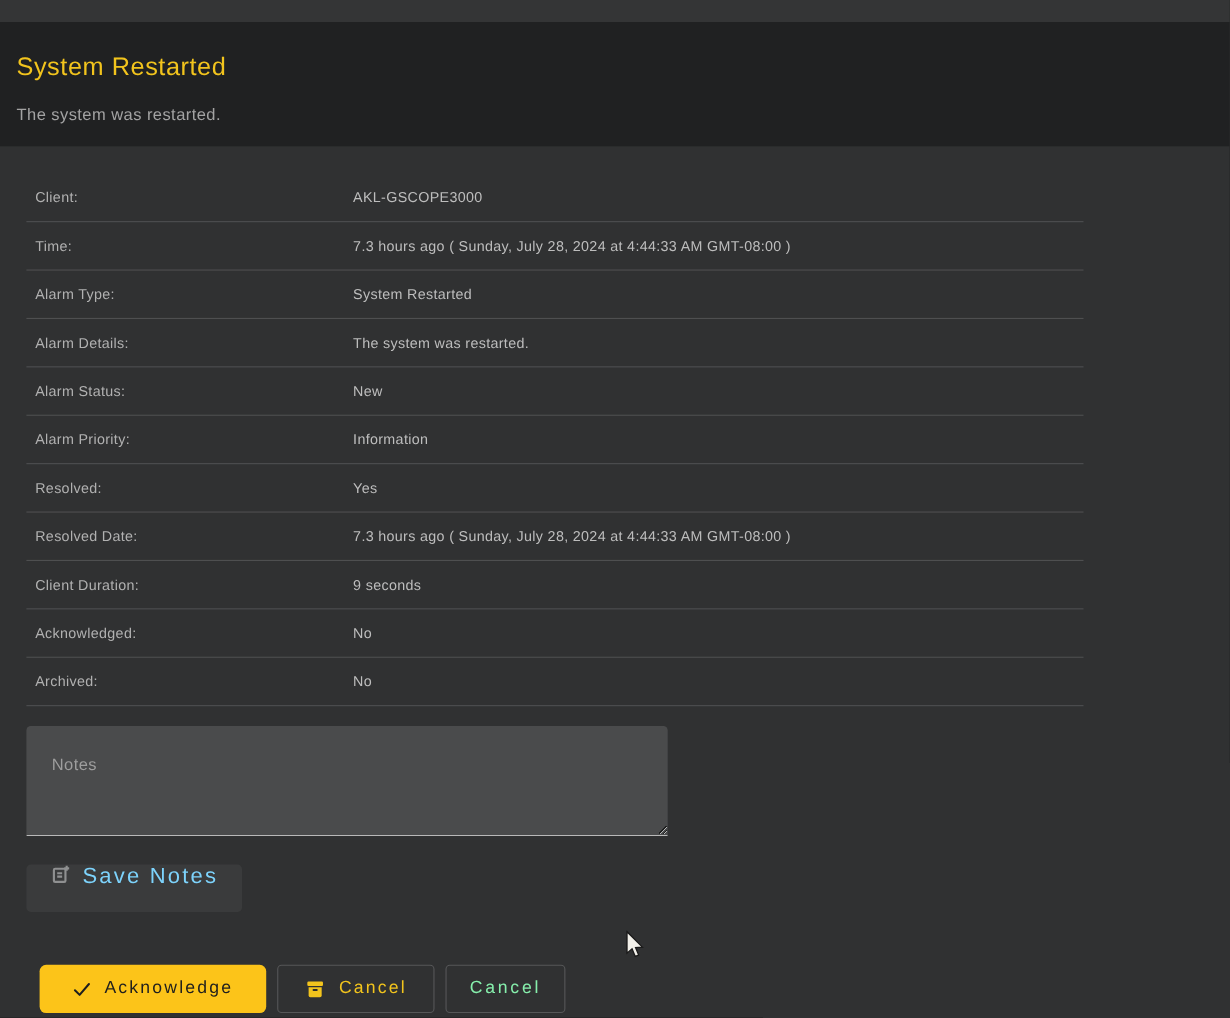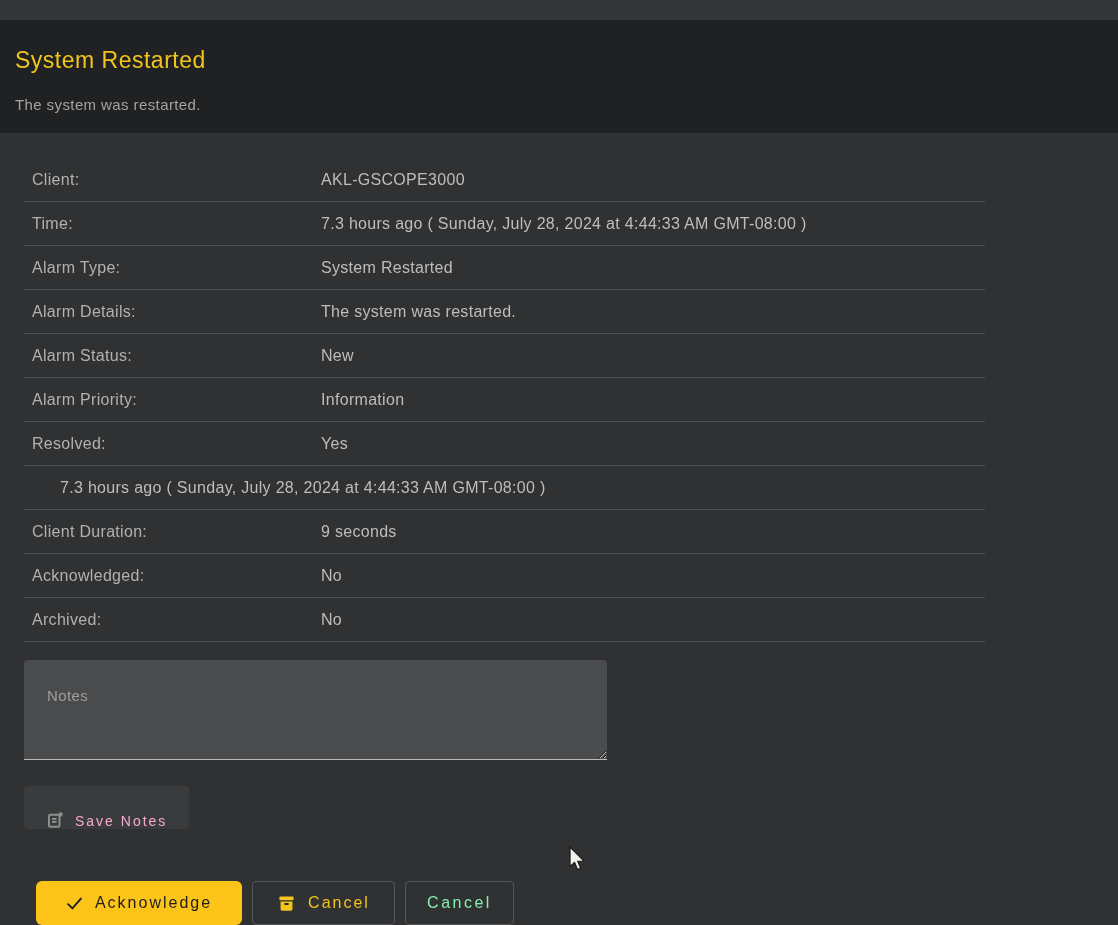--- a/index.html
+++ b/index.html
@@ -43,21 +43,21 @@
 
   .main { padding: 25px 24px 0 24px; }
 
   .details { width: 961px; }
   .details .row {
     display: flex;
     align-items: center;
     height: 44px;
     border-bottom: 1px solid #4e4f50;
   }
-  .details .cell { font-size: 16px; letter-spacing: 0.3px; }
+  .details .cell { font-size: 13px; letter-spacing: 0.3px; }
   .details .label {
     width: 261px;
     padding-left: 8px;
     color: #b1b1b1;
     flex: 0 0 auto;
   }
   .details .value { color: #bdbdbd; margin-left: 36px; }
 
   .notes-area {
     display: block;
@@ -74,30 +74,30 @@
     font-size: 15px;
     letter-spacing: 0.4px;
     resize: vertical;
     outline: none;
   }
   .notes-area::placeholder { color: #9e9e9e; opacity: 1; }
 
   .save-notes-btn {
     margin-top: 26px;
     display: inline-flex;
-    align-items: flex-end;
+    align-items: flex-start;
     gap: 11px;
     height: 43px;
     padding: 0 22px;
     background: #3a3b3c;
     border: none;
     border-radius: 4px;
-    color: #f9a8d4;
+    color: #7dd3fc;
     font-family: "Liberation Sans", sans-serif;
-    font-size: 14px;
+    font-size: 20px;
     letter-spacing: 2px;
     cursor: default;
   }
   .save-notes-btn .icon svg { display: block; }
 
   .footer {
     margin-top: 48px;
     padding-left: 12px;
     display: flex;
     align-items: center;
@@ -183,20 +183,21 @@
     <div class="cell label">Alarm Priority:</div>
     <div class="cell value">Information</div>
   </div>
 
   <div class="row">
     <div class="cell label">Resolved:</div>
     <div class="cell value">Yes</div>
   </div>
 
   <div class="row">
+    <div class="cell label">Resolved Date:</div>
     <div class="cell value">7.3 hours ago ( Sunday, July 28, 2024 at 4:44:33 AM GMT-08:00 )</div>
   </div>
 
   <div class="row">
     <div class="cell label">Client Duration:</div>
     <div class="cell value">9 seconds</div>
   </div>
 
   <div class="row">
     <div class="cell label">Acknowledged:</div>

